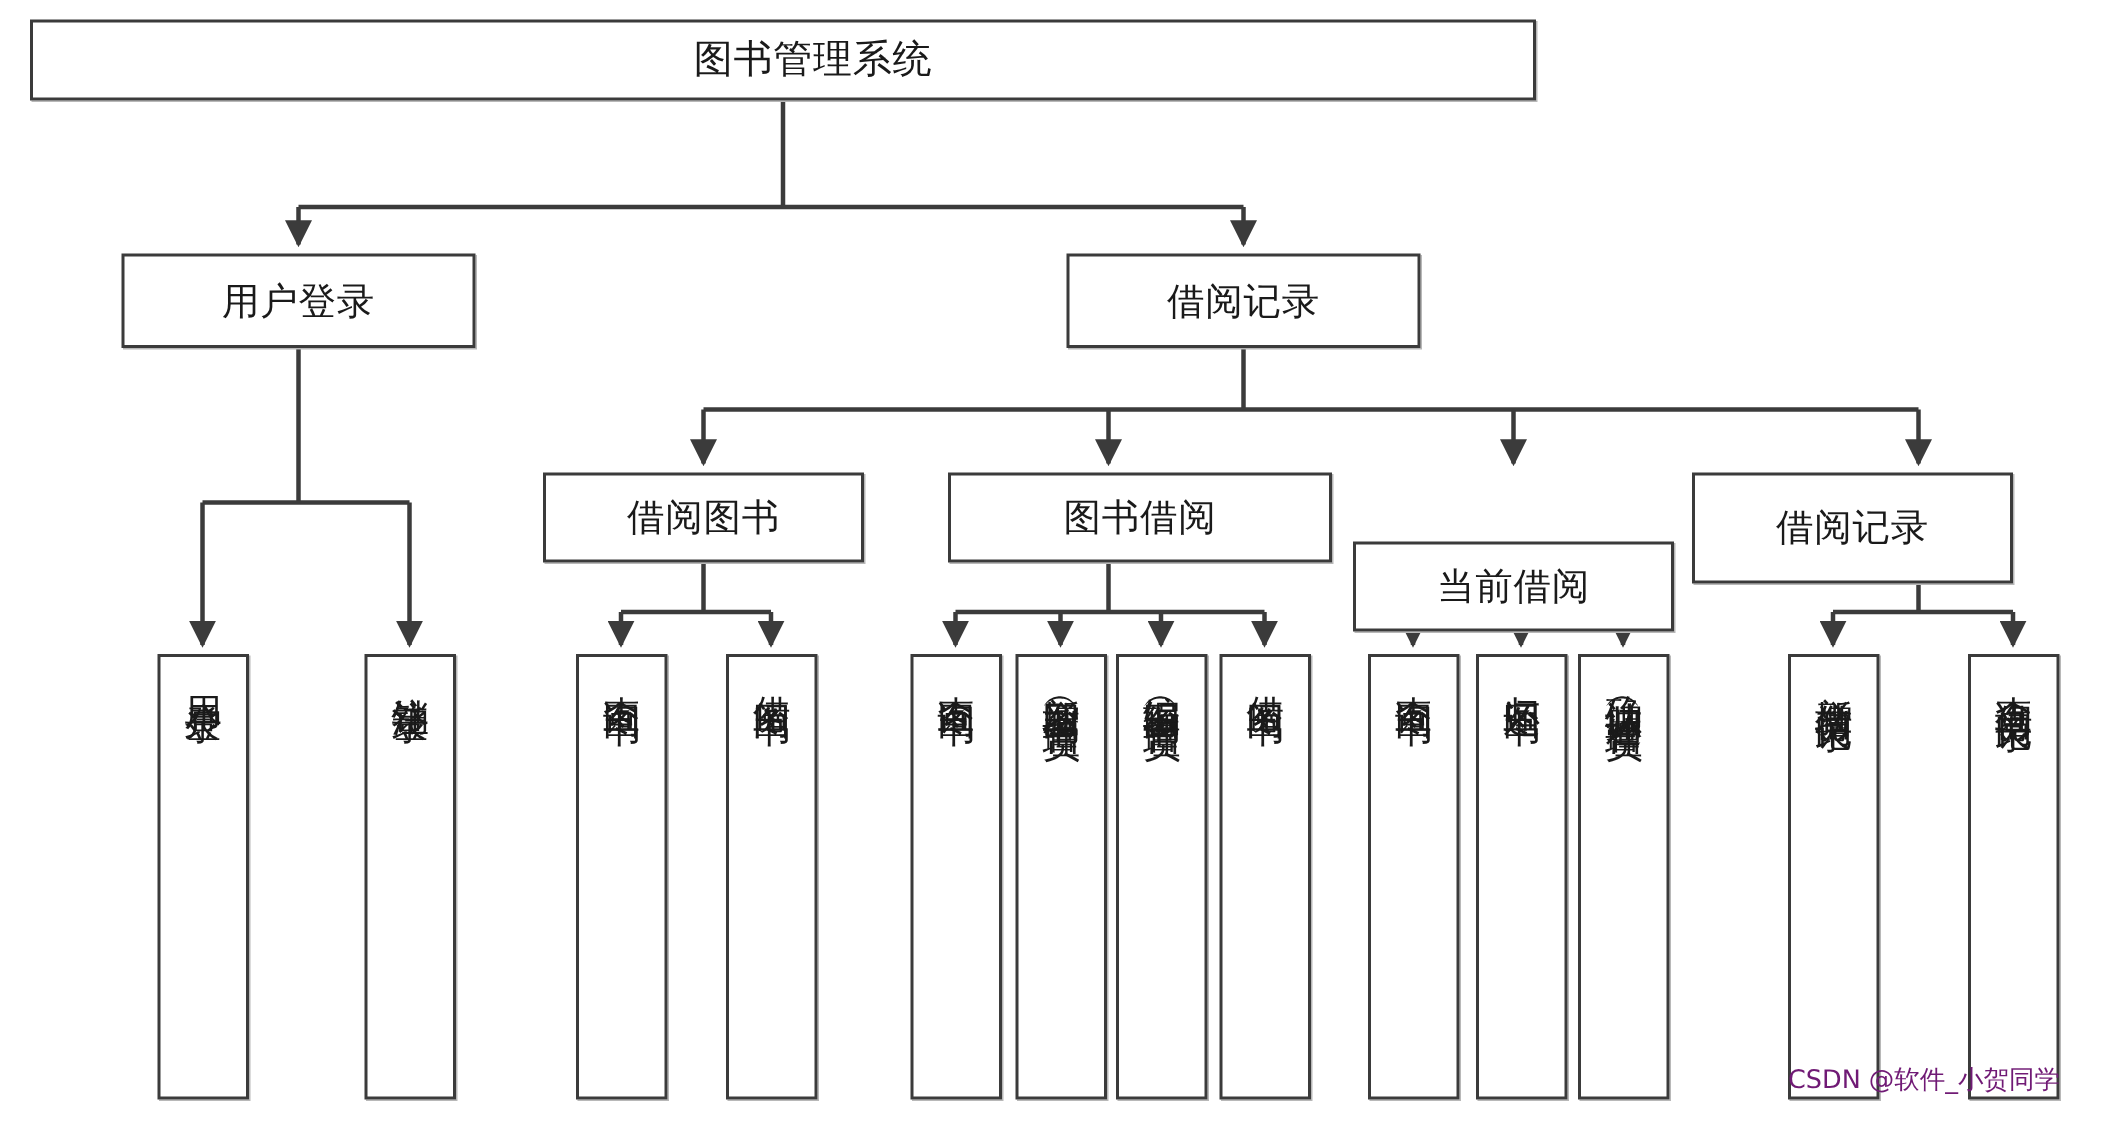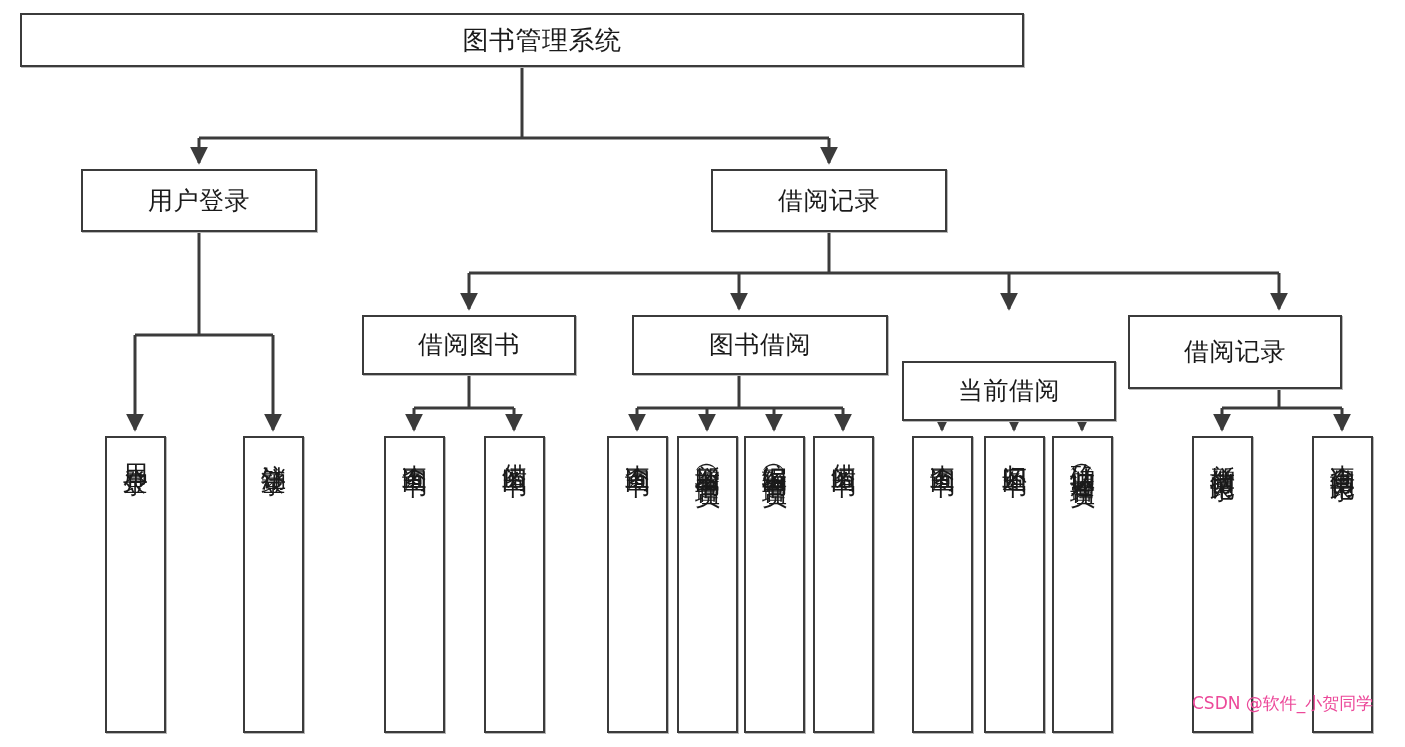--- a/index.html
+++ b/index.html
@@ -62,23 +62,23 @@
     writing-mode: vertical-rl;
     text-orientation: upright;
     font-size: 25px;
     line-height: 1.0;
     letter-spacing: 3px;
     white-space: nowrap;
   }
   #watermark {
     position: absolute;
     left: 1192px;
-    top: 692px;
+    top: 708px;
     font-size: 17px;
-    color: #ec4899;
+    color: #701a75;
     white-space: nowrap;
     z-index: 5;
     font-family: "DejaVu Sans", "Liberation Sans", sans-serif;
   }
 </style>
 </head>
 <body>
 
 <div id="diagram-root">
 

